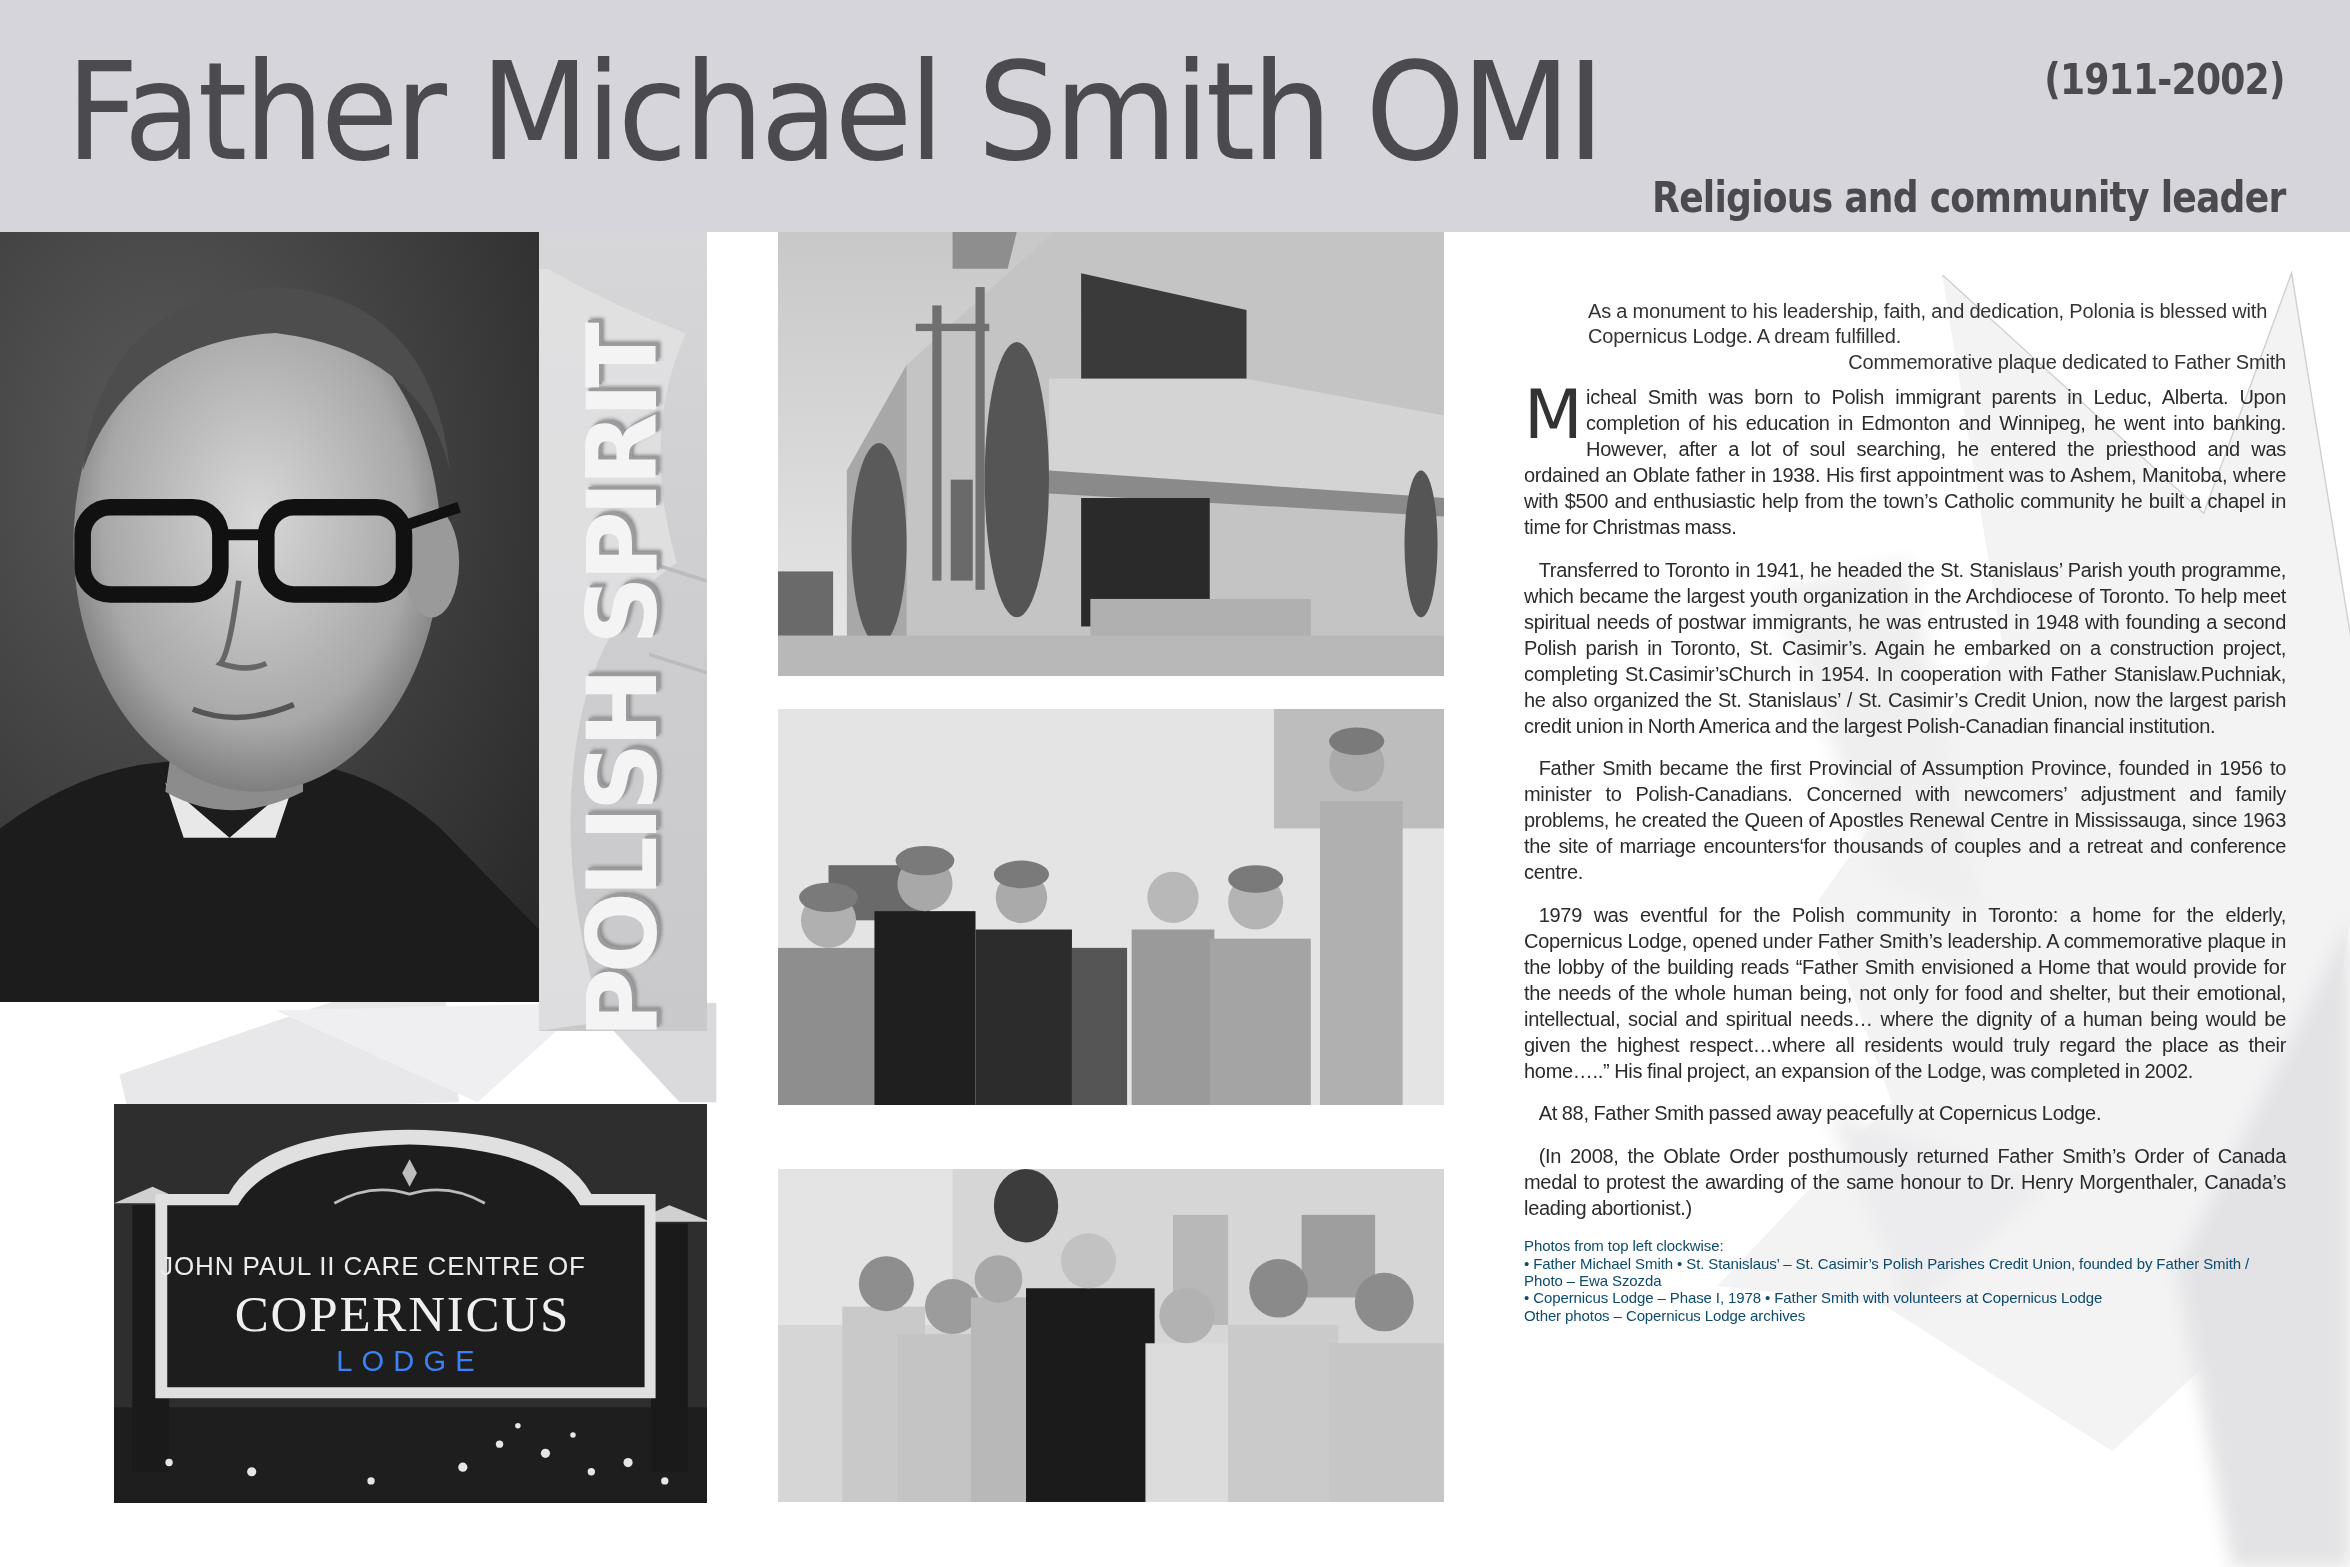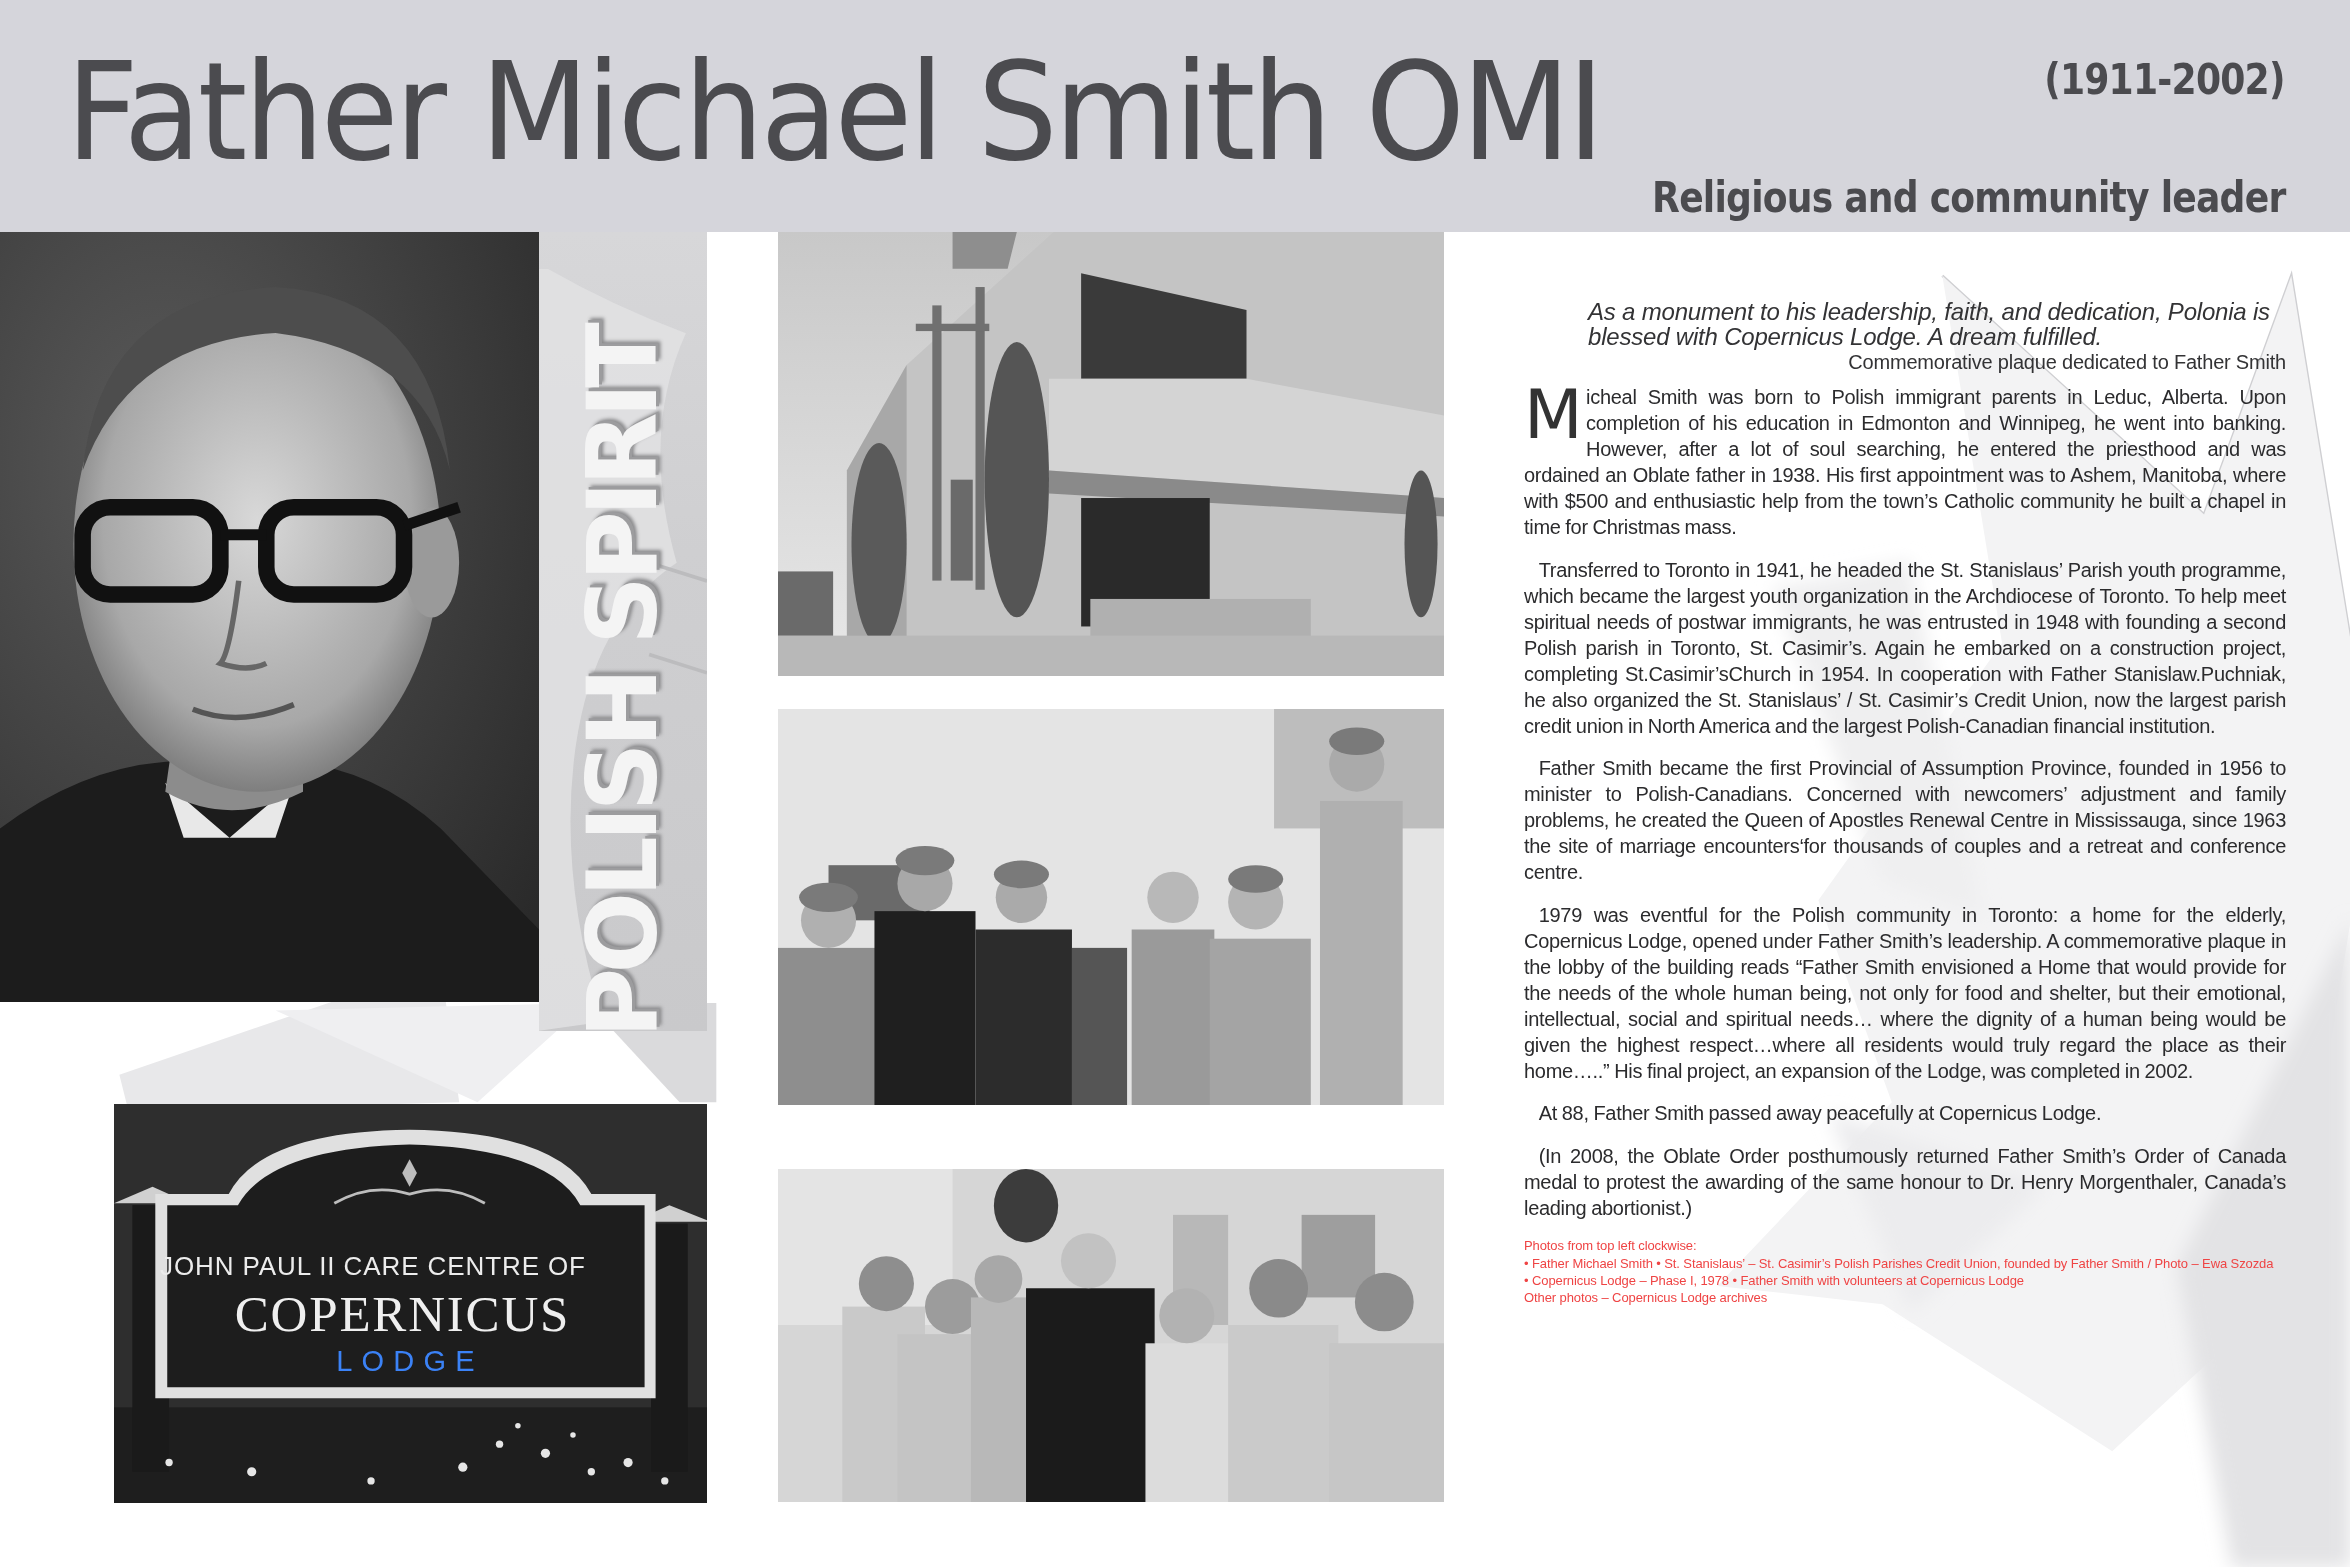--- a/index.html
+++ b/index.html
@@ -69,34 +69,34 @@
   .photo1 { left: 778px; top: 232px; width: 666px; height: 444px; background: #b8b8b8; }
   .photo2 { left: 778px; top: 709px; width: 666px; height: 396px; background: #cfcfcf; }
   .photo3 { left: 778px; top: 1169px; width: 666px; height: 333px; background: #cdcdcd; }
 
   
   .text-col {
     position: absolute; left: 1524px; top: 299px; width: 762px; z-index: 4;
     font-family: "Liberation Sans", sans-serif; color: #2b2b2d;
   }
   .quote {
-    margin-left: 64px; font-style: italic; font-size: 24px; line-height: 25px; color: #333335;
+    margin-left: 64px; font-size: 20px; line-height: 25px; color: #333335;
     text-align: left; letter-spacing: -0.2px;
   }
   .quote-attr { text-align: right; font-size: 20px; line-height: 26px; color: #333335; margin-bottom: 9.2px; letter-spacing: -0.2px; }
   .para {
     font-size: 20px; line-height: 26px; text-align: justify; margin-bottom: 16.5px;
     letter-spacing: -0.3px; word-spacing: -0.5px;
   }
   .para.indent { text-indent: 14.7px; }
   .dropcap {
     float: left; font-size: 68px; line-height: 53px; margin: 3.7px 3.7px 0 0; color: #333;
     font-family: "DejaVu Sans", sans-serif;
   }
-  .credits { margin-top: 7px; font-size: 13px; line-height: 17.4px; color: #ef4444; letter-spacing: -0.1px; }
+  .credits { margin-top: 7px; font-size: 15px; line-height: 17.4px; color: #0c4a6e; letter-spacing: -0.1px; }
 </style>
 </head>
 <body>
 
 <svg class="bg-shapes" width="2351" height="1568" viewBox="0 0 2560 1707">
   <defs>
     <linearGradient id="g1" x1="0" y1="0" x2="1" y2="0">
       <stop offset="0" stop-color="#e6e6e8"></stop>
       <stop offset="1" stop-color="#ffffff"></stop>
     </linearGradient>

